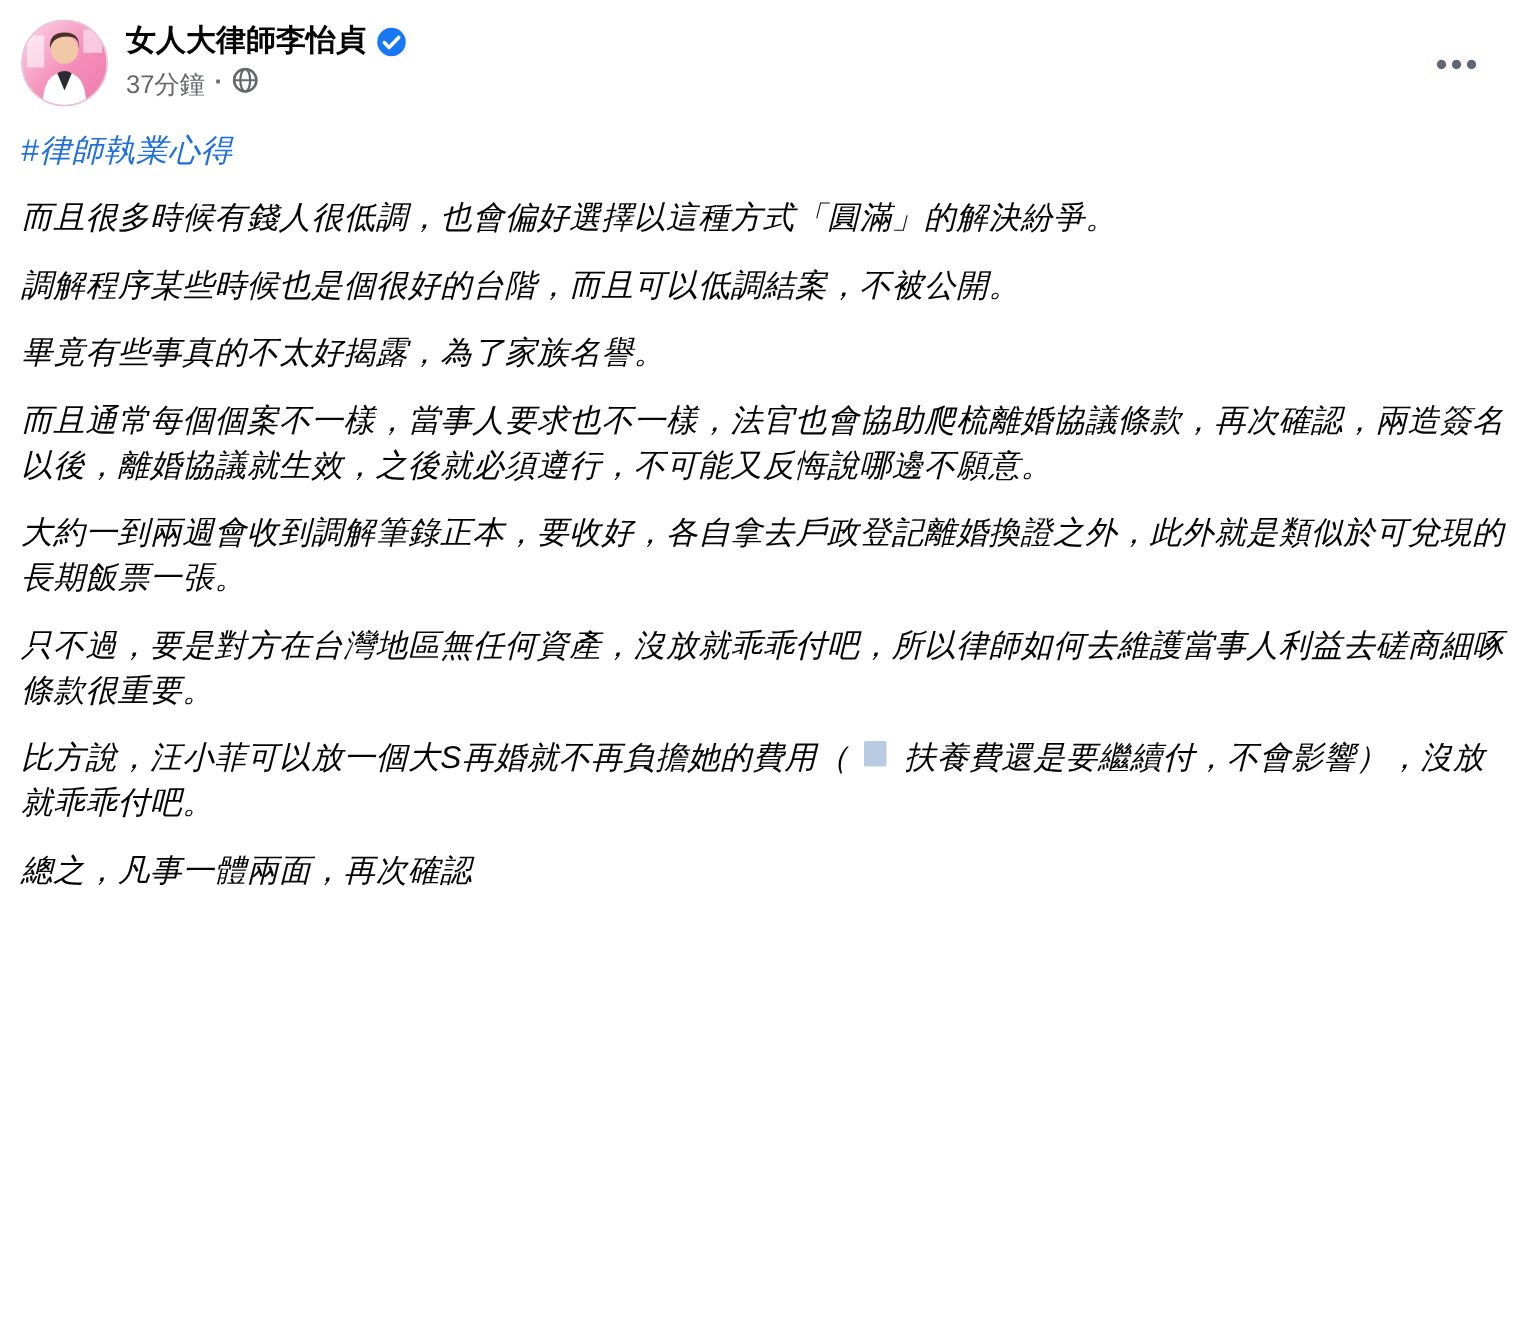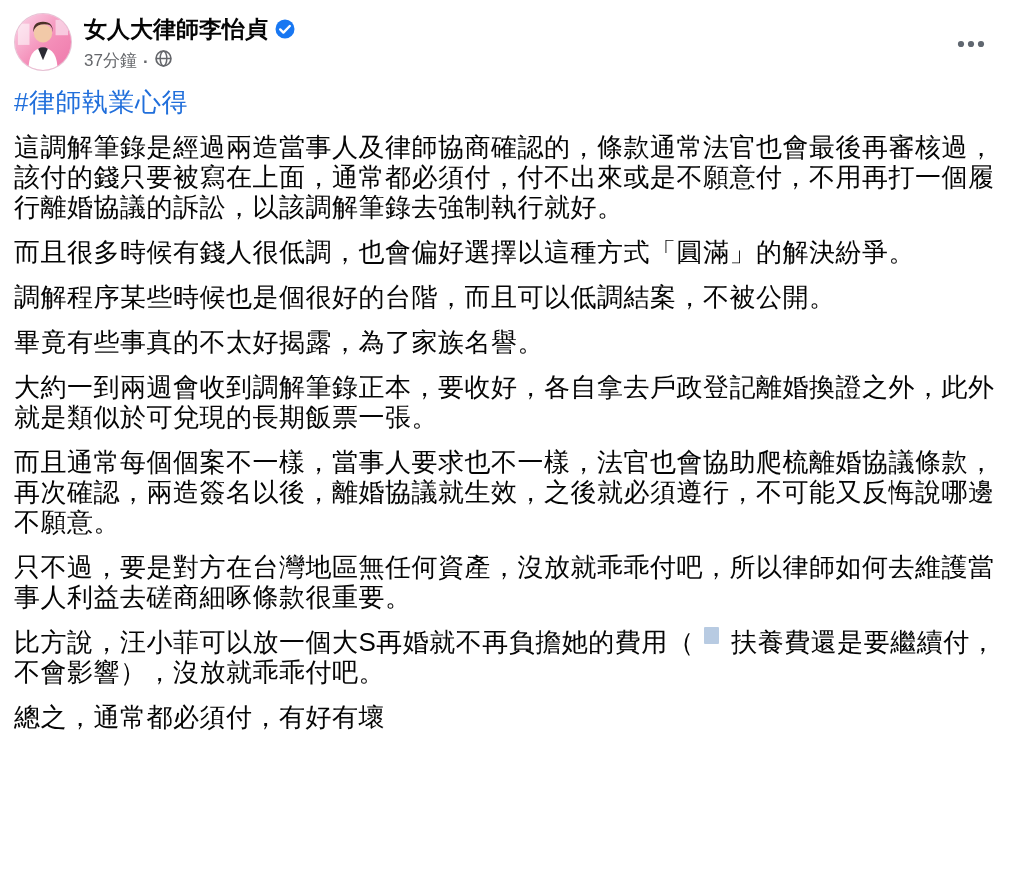--- a/index.html
+++ b/index.html
@@ -27,54 +27,55 @@
     overflow: hidden;
     flex: 0 0 58px;
     cursor: pointer;
     border: 1px solid rgba(0,0,0,0.08);
     background: #f9d3e6;
   }
   .avatar svg { display: block; width: 100%; height: 100%; }
   .header-text { margin-left: 12px; flex: 1 1 auto; padding-top: 2px; }
   .name-row { display: flex; align-items: center; gap: 7px; }
   .author {
-    font-size: 23px;
+    font-size: 20px;
     font-weight: 700;
     color: #050505;
     cursor: pointer;
     line-height: 1.25;
   }
   .badge { display: inline-flex; align-items: center; }
   .meta-row {
     display: flex;
-    align-items: flex-end;
+    align-items: flex-start;
     gap: 5px;
     margin-top: 5px;
     color: #65676B;
     font-size: 17px;
     cursor: pointer;
   }
   .meta-sep { font-weight: 700; margin: 0 1px; }
   .menu-btn {
     flex: 0 0 auto;
     padding: 10px 8px;
     margin-top: 12px;
     margin-right: 14px;
     cursor: pointer;
     border-radius: 50%;
   }
 
   
   .content { padding: 0 16px 14px 14px; }
   .content p {
-    font-size: 26px;
+    font-size: 21px;
     line-height: 30px;
     margin-top: 15px;
     color: #050505;
     letter-spacing: 0.5px;
+    font-style: italic;
   }
   .hashtag-line { margin-top: 14px; }
   .hashtag {
     color: #216FDB;
     text-decoration: none;
     cursor: pointer;
   }
 
   .inline-placeholder {
     display: inline-block;
@@ -142,27 +143,26 @@
           <circle cx="15" cy="5" r="3.1" fill="#606770"></circle>
           <circle cx="25" cy="5" r="3.1" fill="#606770"></circle>
         </svg>
       </span>
     </div>
   </div>
 
   <div class="content">
     <p class="hashtag-line"><a class="hashtag" href="#">#律師執業心得</a></p>
 
-    <p>這調解筆錄是經過兩造當事人及律師協商確認的，條款通常法官也會最後再審核過，該付的錢只要被寫在上面，通常都必須付，付不出來或是不願意付，不用再打一個履行離婚協議的訴訟，以該調解筆錄去強制執行就好。</p>
     <p>而且很多時候有錢人很低調，也會偏好選擇以這種方式「圓滿」的解決紛爭。</p>
     <p>調解程序某些時候也是個很好的台階，而且可以低調結案，不被公開。</p>
     <p>畢竟有些事真的不太好揭露，為了家族名譽。</p>
+    <p>而且通常每個個案不一樣，當事人要求也不一樣，法官也會協助爬梳離婚協議條款，再次確認，兩造簽名以後，離婚協議就生效，之後就必須遵行，不可能又反悔說哪邊不願意。</p>
     <p>大約一到兩週會收到調解筆錄正本，要收好，各自拿去戶政登記離婚換證之外，此外就是類似於可兌現的長期飯票一張。</p>
-    <p>而且通常每個個案不一樣，當事人要求也不一樣，法官也會協助爬梳離婚協議條款，再次確認，兩造簽名以後，離婚協議就生效，之後就必須遵行，不可能又反悔說哪邊不願意。</p>
     <p>只不過，要是對方在台灣地區無任何資產，沒放就乖乖付吧，所以律師如何去維護當事人利益去磋商細啄條款很重要。</p>
 
     <p><span>比方說，汪小菲可以放一個大S再婚就不再負擔她的費用（</span><span class="inline-placeholder"></span><span>扶養費還是要繼續付，不會影響），沒放就乖乖付吧。</span></p>
 
-    <p>總之，通常都必須付，有好有壞</p>
+    <p>總之，凡事一體兩面，再次確認</p>
 
   </div>
 
 </div>
 
 </body></html>

